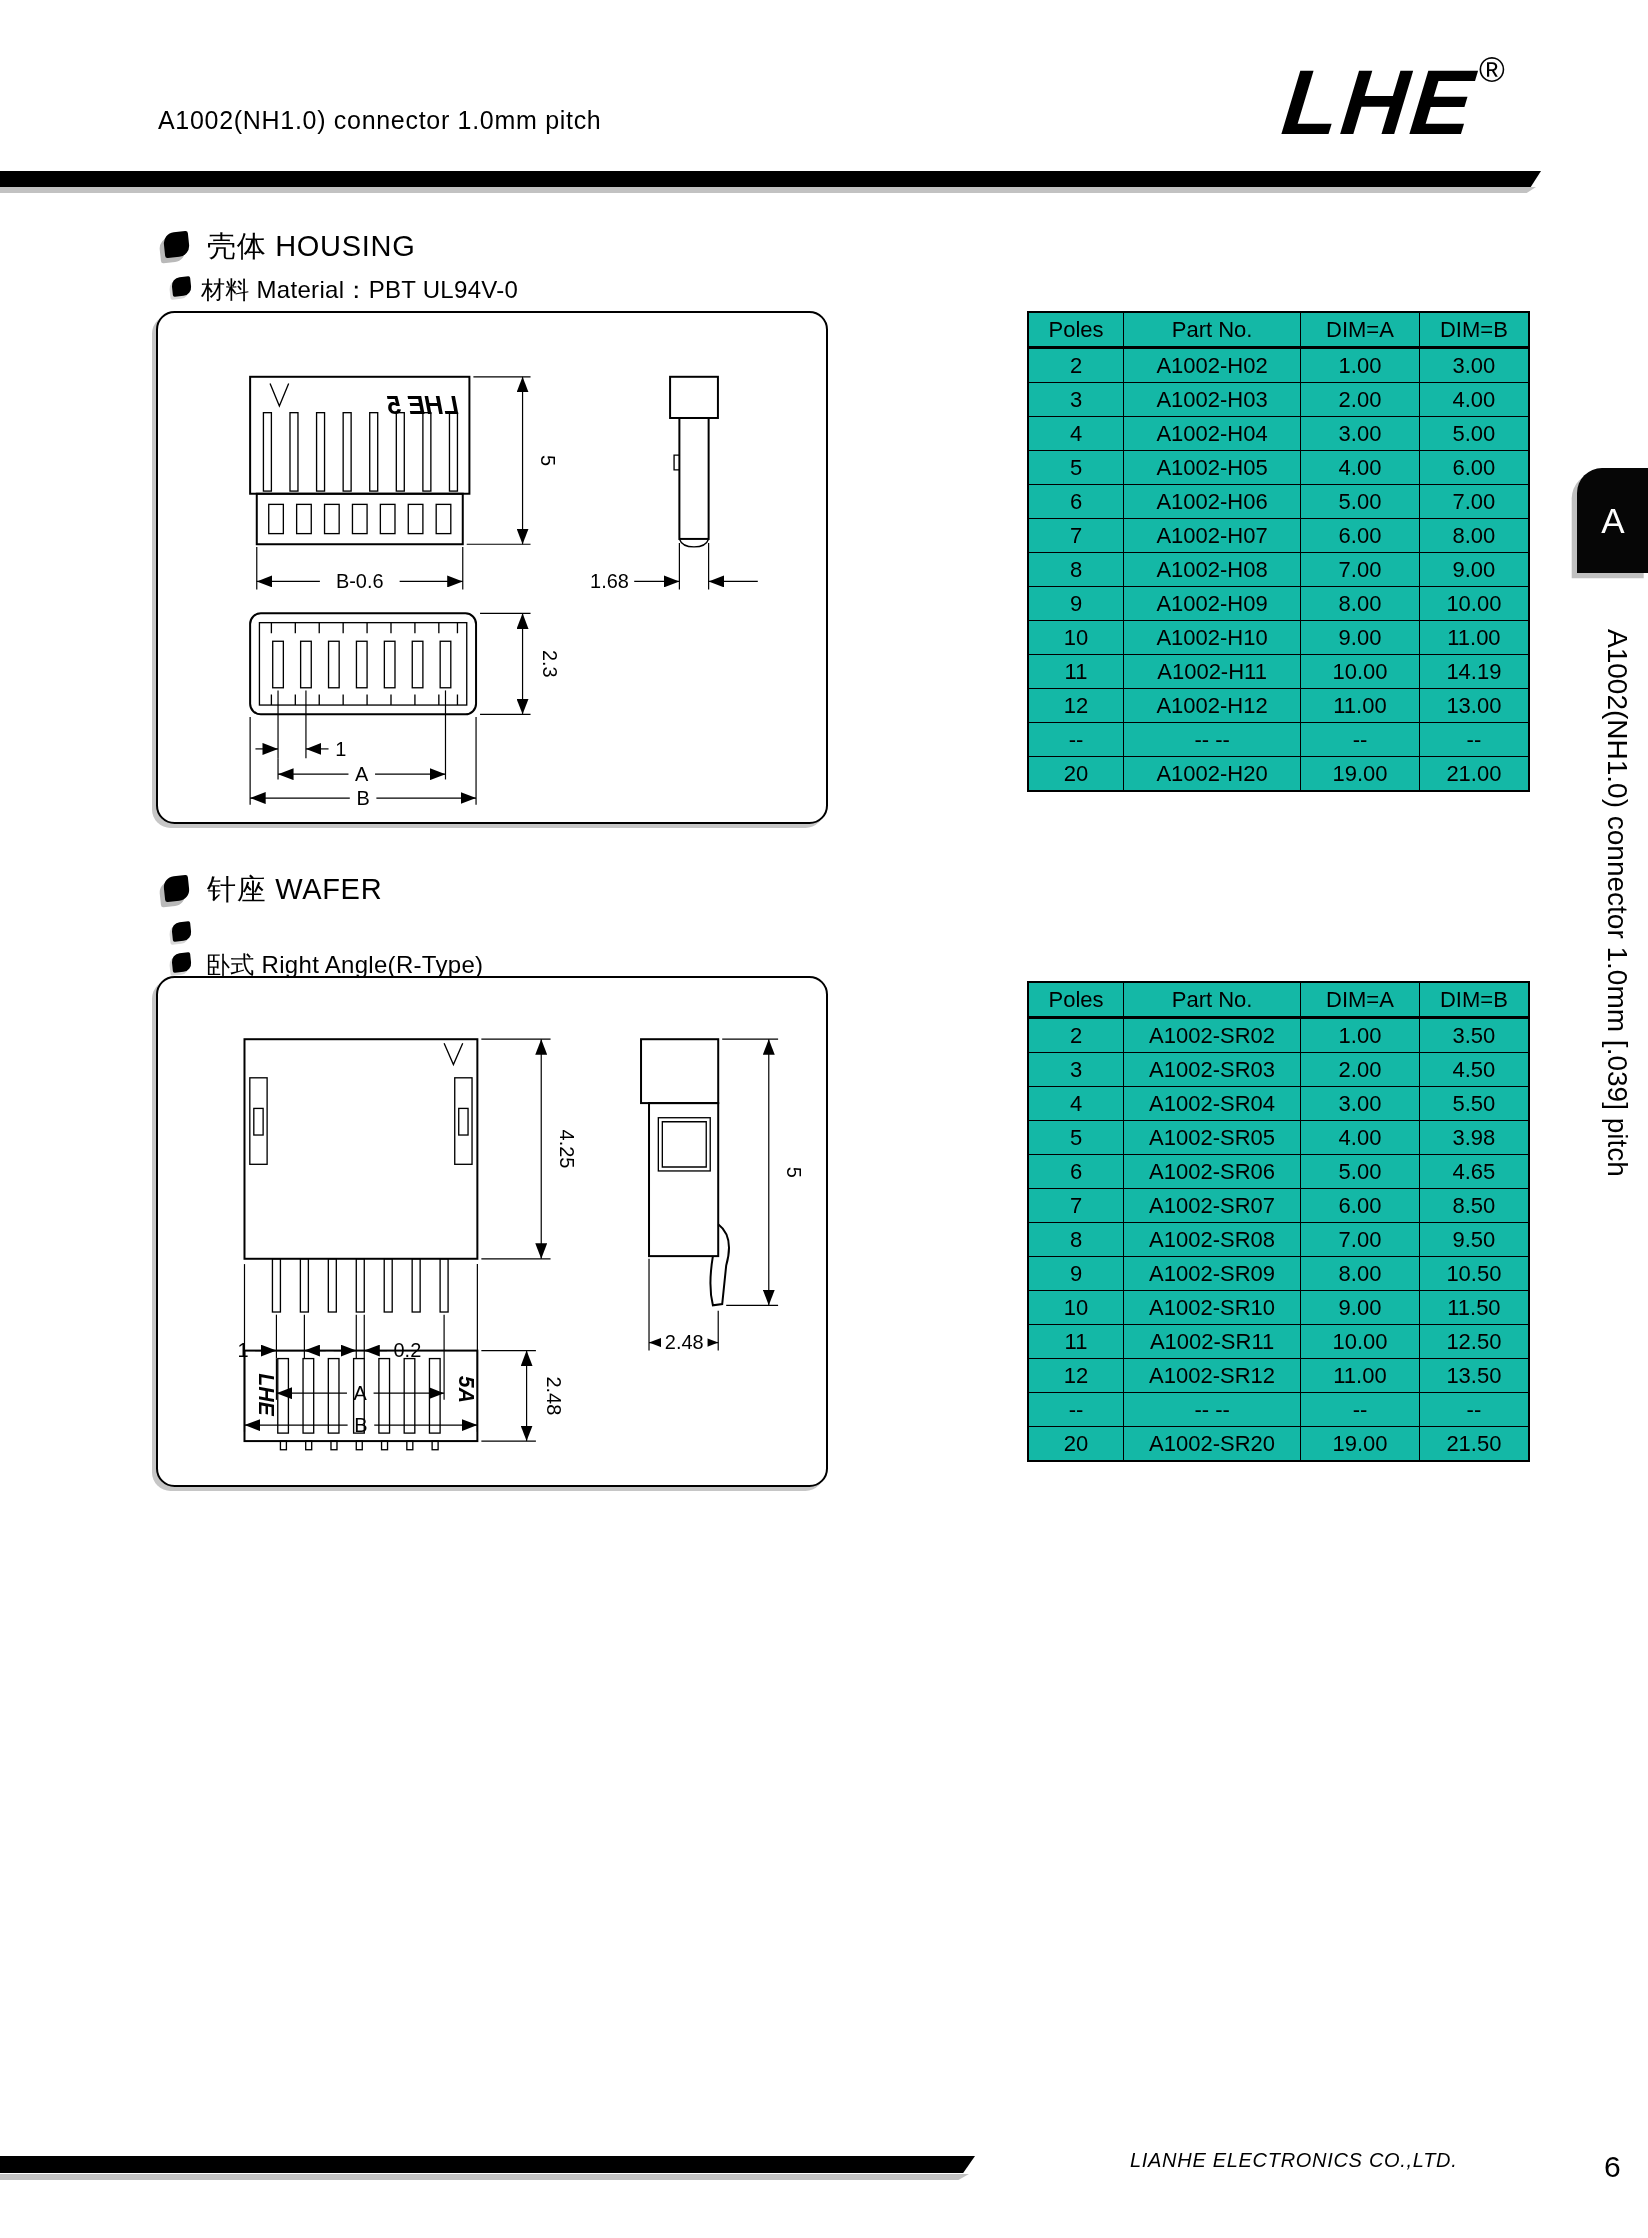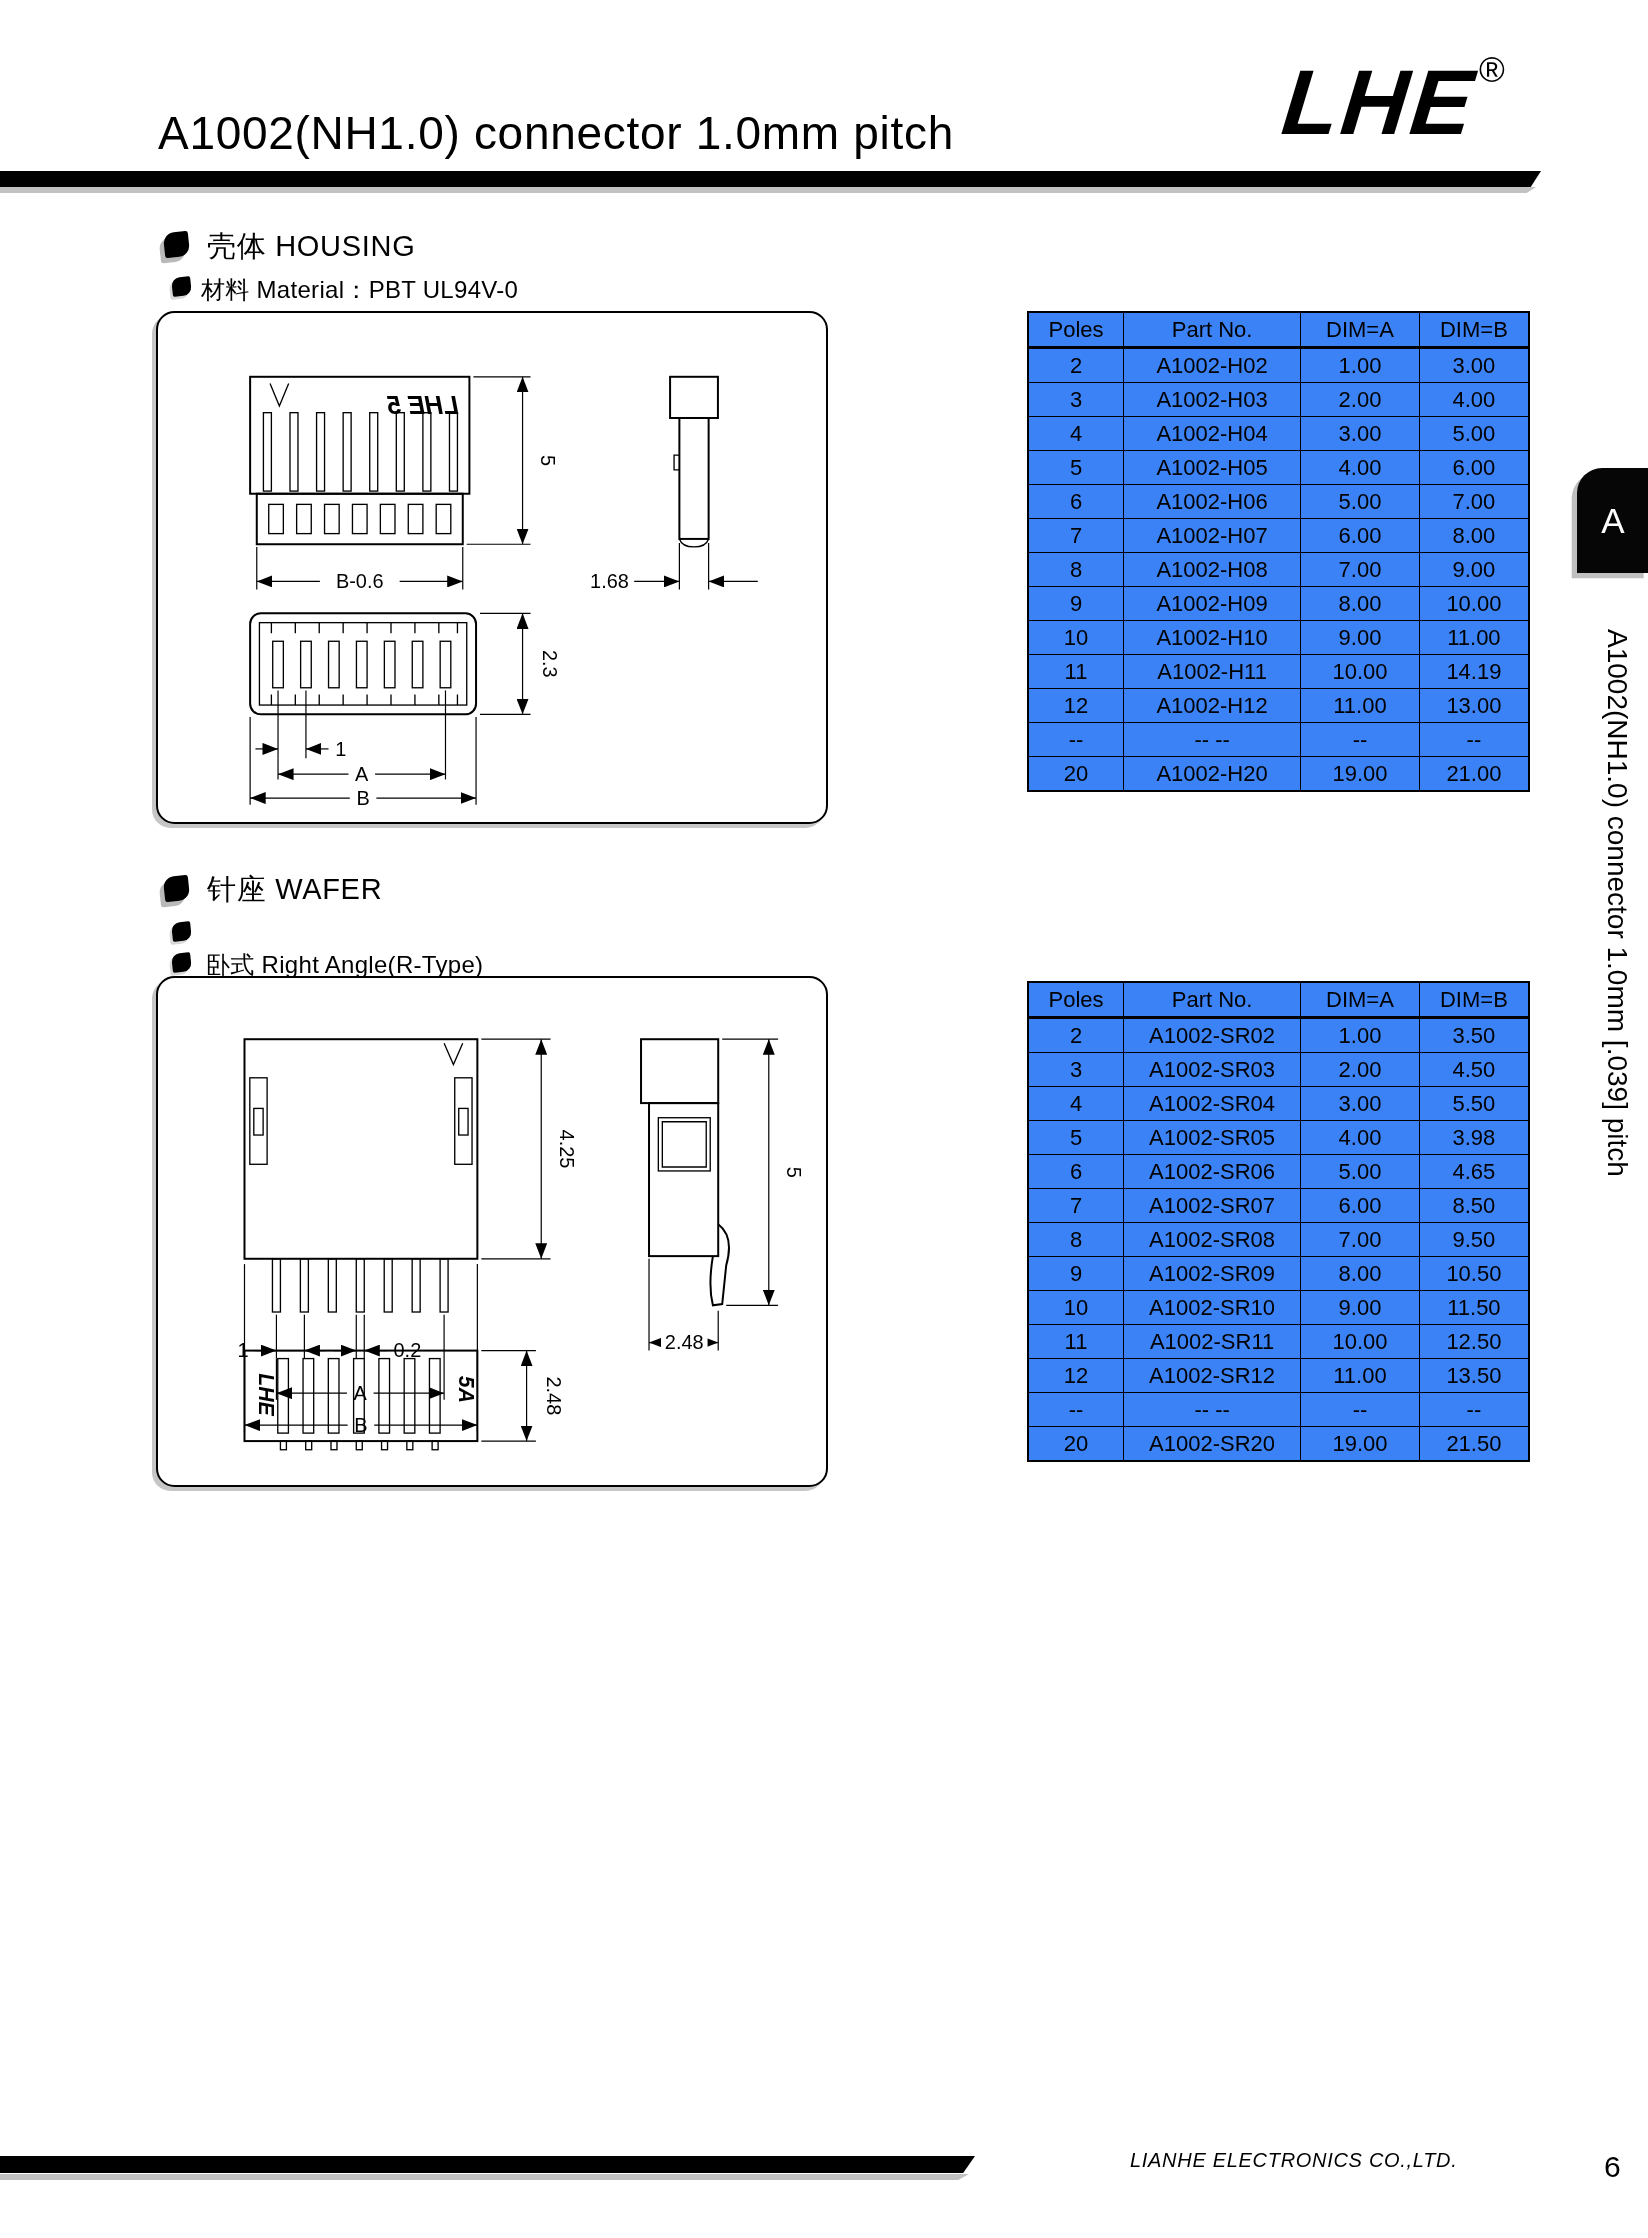--- a/index.html
+++ b/index.html
@@ -1,20 +1,20 @@
 <!DOCTYPE html>
 <html style="font-size:10.6px"><head>
 <meta charset="utf-8">
 <style>
   html,body{margin:0;padding:0;background:#fff;}
   .page{position:relative;width:1649px;height:2239px;background:#ffffff;overflow:hidden;
         font-family:"Liberation Sans", sans-serif;color:#000;}
 
   
-  .title{position:absolute;left:158px;top:106px;font-size:46px;letter-spacing:0.7px;white-space:nowrap;}
+  .title{position:absolute;left:158px;top:106px;font-size:25px;letter-spacing:0.7px;white-space:nowrap;}
   .logo{position:absolute;left:1283px;top:56px;display:flex;align-items:flex-start;}
   .logo-text{font-size:92px;line-height:1;font-weight:900;font-style:italic;
              transform:skewX(-6deg);letter-spacing:2.7px;}
   .logo-reg{font-size:35px;line-height:1;margin-left:4px;margin-top:-4px;}
   .topbar{position:absolute;left:0;top:171px;width:1541px;height:16.6px;background:#000;
           clip-path:polygon(0 0,100% 0,calc(100% - 10.6px) 100%,0 100%);}
   .topbar-shadow{position:absolute;left:0;top:187px;width:1536px;height:6px;background:#c2c2c2;
           clip-path:polygon(0 0,100% 0,calc(100% - 9.3px) 100%,0 100%);}
 
   
@@ -31,21 +31,21 @@
   .draw-box{position:absolute;border:2px solid #000;border-radius:18.6px;background:#fff;
             box-shadow:-4px 4px 0 #c6c6c6;}
   .draw-box svg{display:block;}
   .dwg-line{stroke:#000;stroke-width:3;fill:none;}
   .dwg-thin{stroke:#000;stroke-width:2;fill:none;}
   .dim-line{stroke:#000;stroke-width:1.8;fill:none;}
   .dim-text{font-family:"Liberation Sans",sans-serif;font-size:30px;fill:#000;}
   .brand-text{font-family:"Liberation Sans",sans-serif;font-weight:bold;font-style:italic;fill:#000;}
 
   
-  .spec-table{position:absolute;border-collapse:collapse;table-layout:fixed;background:#3b82f6;
+  .spec-table{position:absolute;border-collapse:collapse;table-layout:fixed;background:#14b8a6;
               border:2.7px solid #000;}
   .spec-table th,.spec-table td{border:1.6px solid #000;font-size:22px;font-weight:400;
               text-align:center;height:33px;padding:0 2.7px;white-space:nowrap;}
   .spec-table thead th{border-bottom-width:3.3px;}
 
   
   .side-tab{position:absolute;left:1577px;top:468px;width:72px;height:105px;background:#060606;
             border-top-left-radius:25px;box-shadow:-5.3px 5.3px 0 #c0c0c0;
             display:flex;align-items:center;justify-content:center;
             color:#fff;font-size:35px;}

